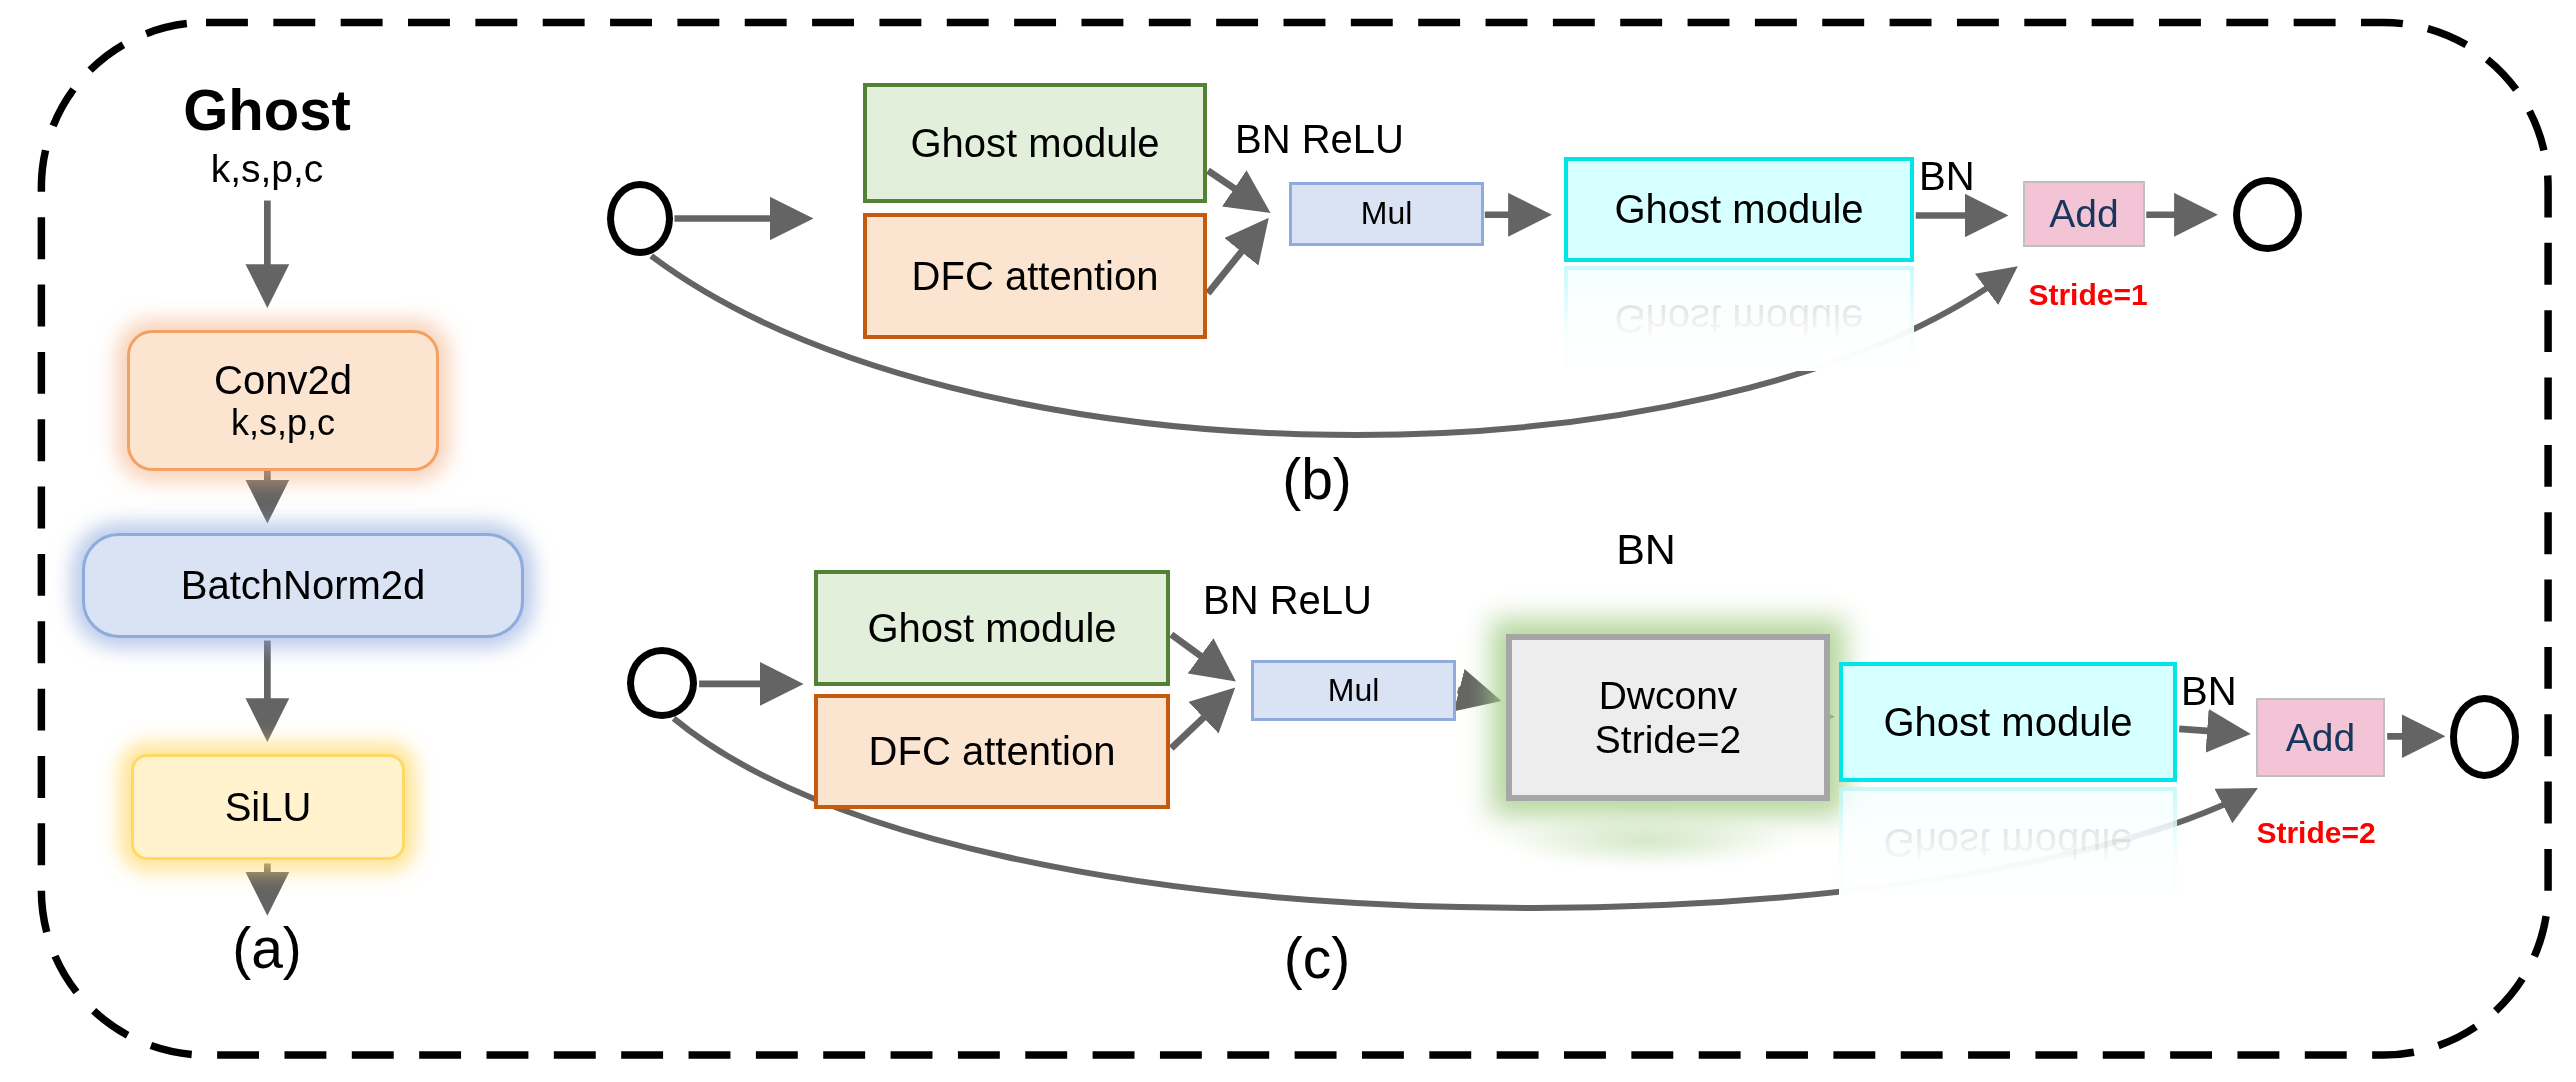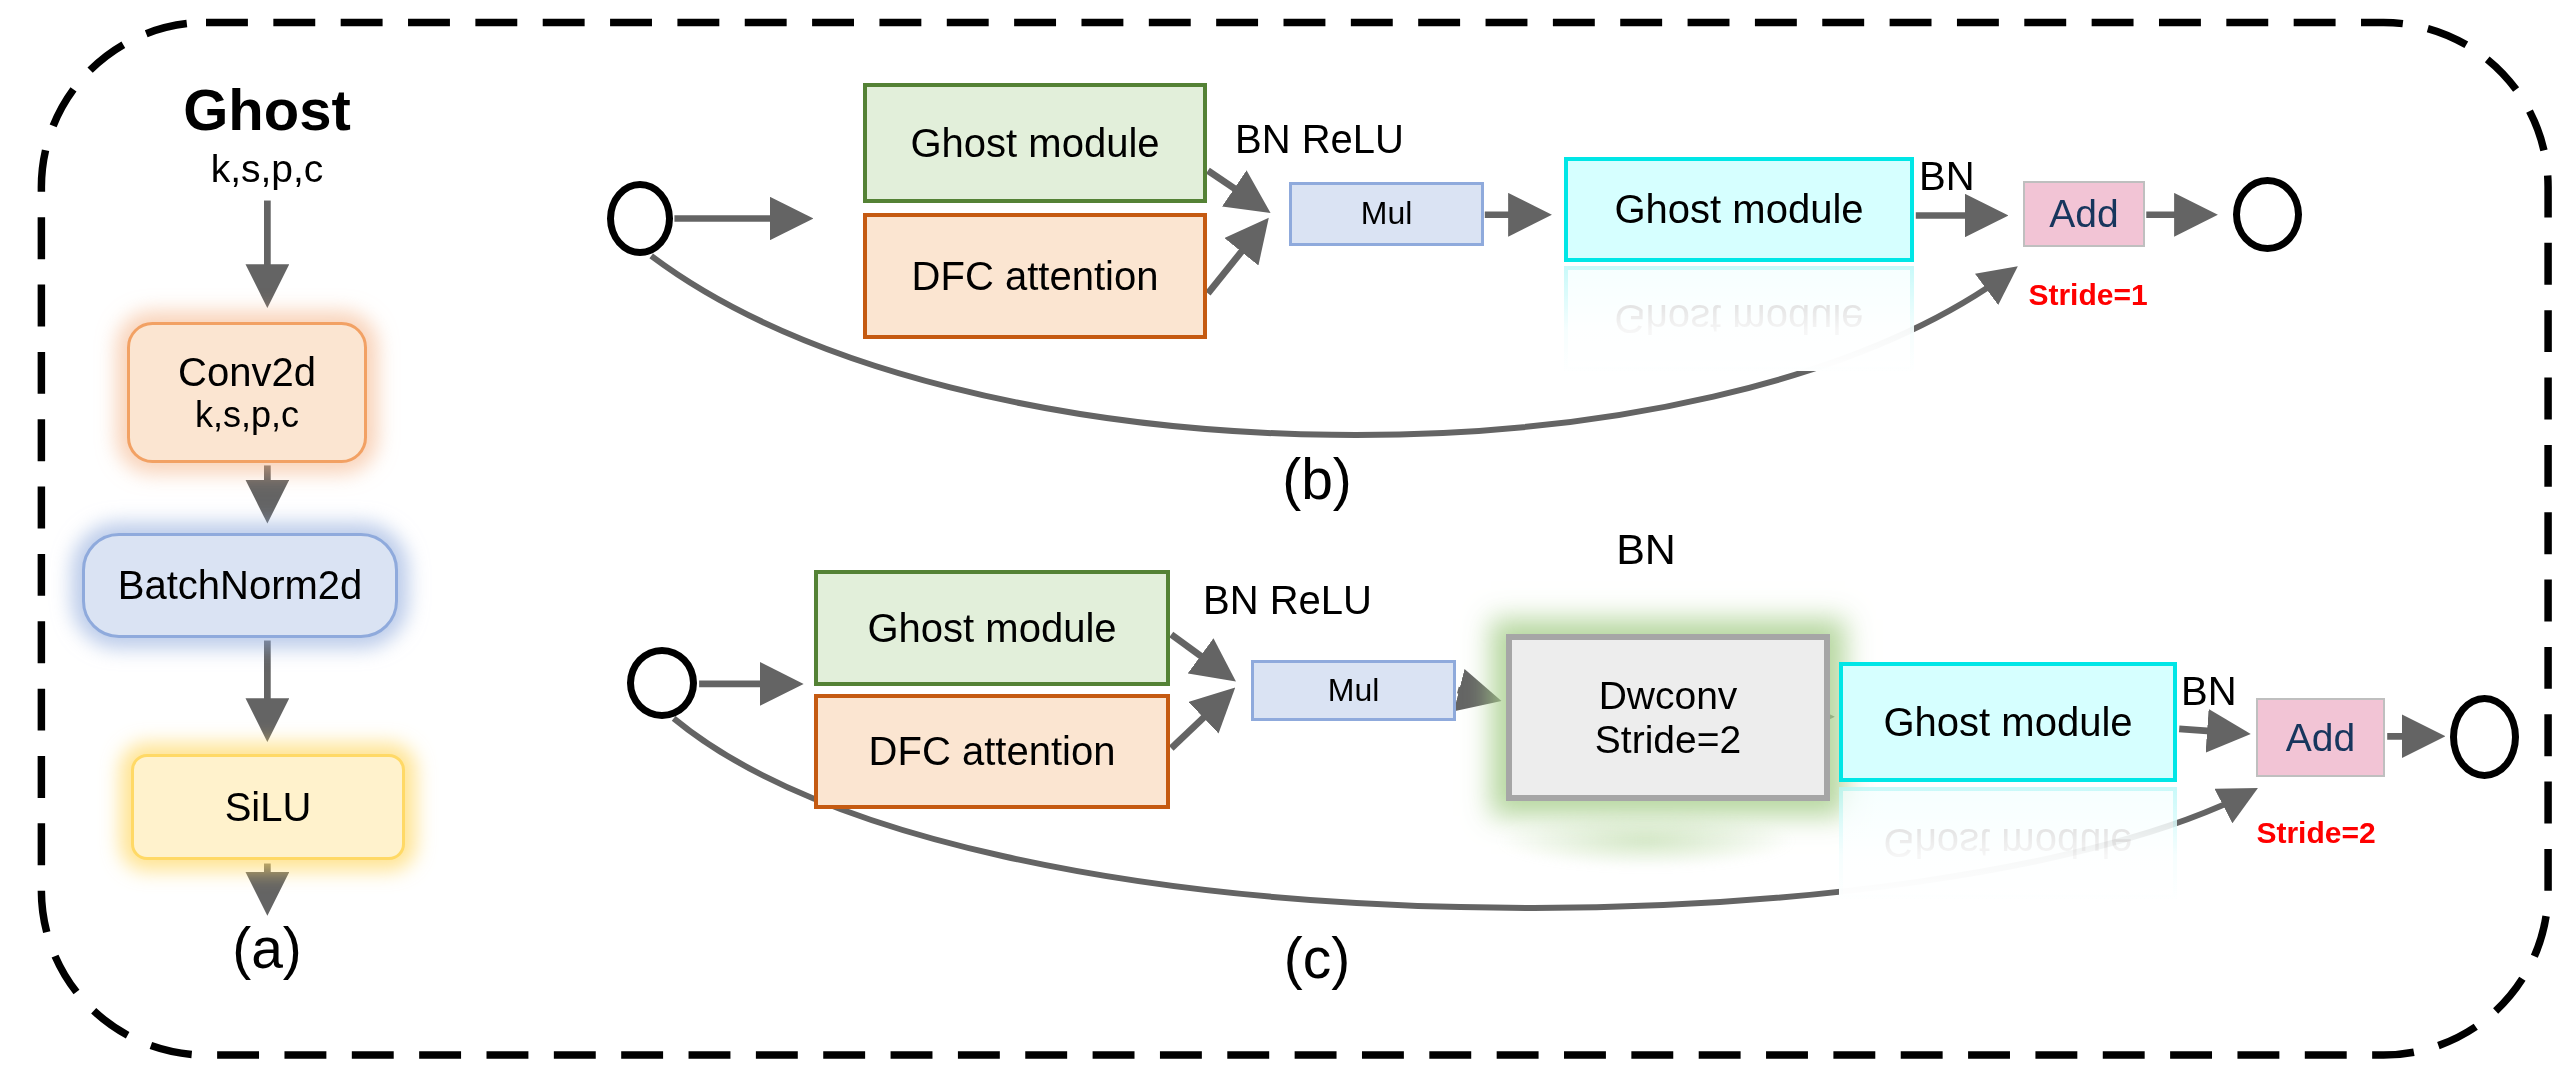--- a/index.html
+++ b/index.html
@@ -85,26 +85,26 @@
   <line class="wire" x1="1948" y1="922" x2="1995" y2="934" marker-end="url(#ah)"></line>
   <line class="wire" x1="2390" y1="958" x2="2440" y2="958" marker-end="url(#ah)"></line>
   <line class="wire" x1="2912" y1="974" x2="2996" y2="980" marker-end="url(#ah)"></line>
   <line class="wire" x1="3190" y1="984" x2="3256" y2="984" marker-end="url(#ah)"></line>
   <path class="wire thin" d="M 900 960 C 1300 1290, 2600 1270, 3008 1058" marker-end="url(#ah)"></path>
 </svg>
 
 <div class="lbl cx title" style="left:267px;top:76px">Ghost</div>
 <div class="lbl cx sub" style="left:267px;top:147px">k,s,p,c</div>
 
-<div class="box pill conv2d" style="left:127px;top:322px;width:240px;height:141px">
+<div class="box pill conv2d" style="left:127px;top:330px;width:312px;height:141px">
   <div>Conv2d</div>
   <div style="font-size:36px">k,s,p,c</div>
 </div>
 
-<div class="box pill bnorm" style="left:82px;top:533px;width:316px;height:105px">
+<div class="box pill bnorm" style="left:82px;top:533px;width:442px;height:105px">
   <div>BatchNorm2d</div>
 </div>
 
 <div class="box pill silu" style="left:131px;top:754px;width:274px;height:106px">
   <div>SiLU</div>
 </div>
 
 <div class="lbl cx caption" style="left:267px;top:915px">(a)</div>
 
 <div class="node" style="left:607px;top:181px;width:66px;height:75px"></div>

